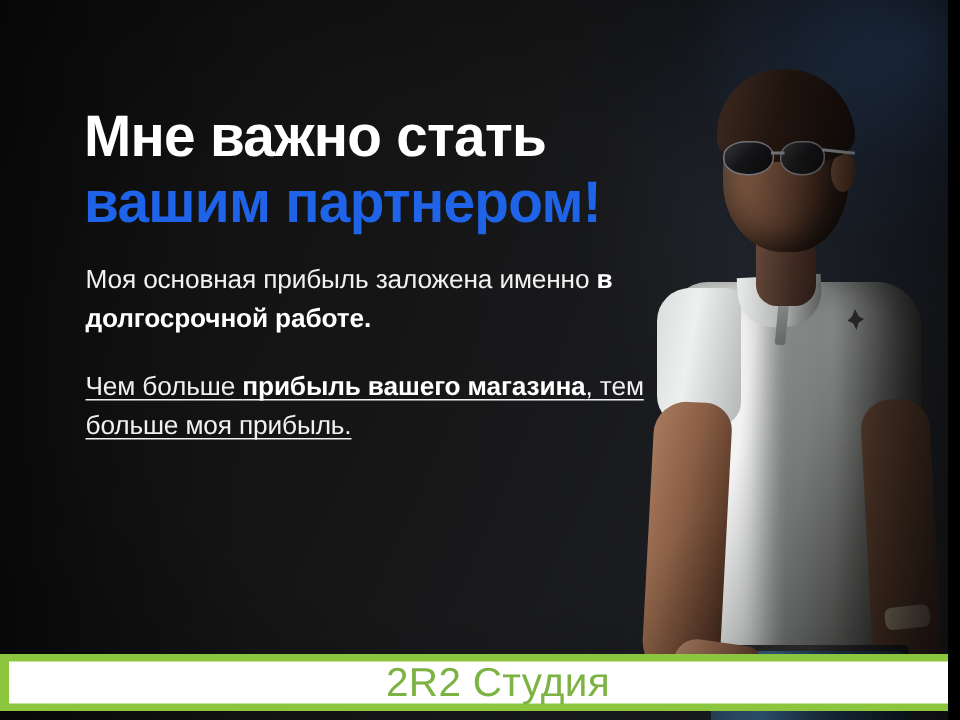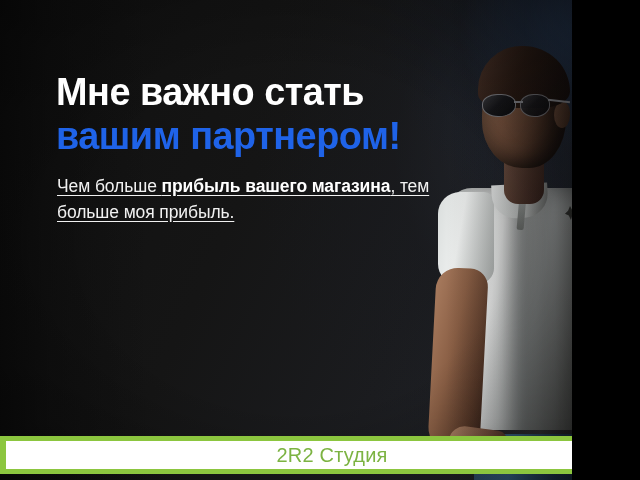--- a/index.html
+++ b/index.html
@@ -7,21 +7,21 @@
     margin: 0;
     padding: 0;
     background: #000;
   }
   body {
     font-family: "Liberation Sans", sans-serif;
   }
 
   .banner {
     position: relative;
-    width: 572px;
+    width: 632px;
     height: 480px;
     overflow: hidden;
     background: #141414;
     user-select: none;
     text-decoration: underline;
   }
 
   
   .photo-layer {
     position: absolute;
@@ -224,21 +224,21 @@
   .footer-inner {
     width: 100%;
     height: 100%;
     background: #ffffff;
     display: flex;
     align-items: center;
     justify-content: center;
   }
   .footer-text {
     color: #7cb342;
-    font-size: 20px;
+    font-size: 27px;
     font-weight: 400;
     letter-spacing: 0.2px;
     margin-left: 24px;
   }
 </style>
 </head>
 <body>
 
 <div class="banner">
 
@@ -272,20 +272,21 @@
   <div class="photo-grade"></div>
   <div class="vignette"></div>
 
   <h1 class="headline">
     <span class="l1">Мне важно стать</span>
     <span class="l2">вашим партнером!</span>
   </h1>
 
   <div class="copy">
 
+    <p><span>Моя основная прибыль заложена именно </span><b>в долгосрочной работе.</b></p>
 
     <p class="underlined"><span>Чем больше </span><b>прибыль вашего магазина</b><span>, тем больше моя прибыль.</span></p>
   </div>
 
   <div class="footer">
     <div class="footer-inner">
       <span class="footer-text">2R2 Студия</span>
     </div>
   </div>
 

